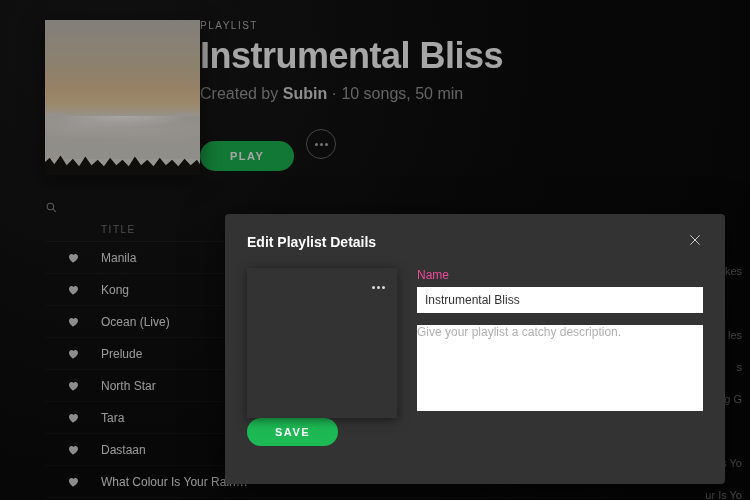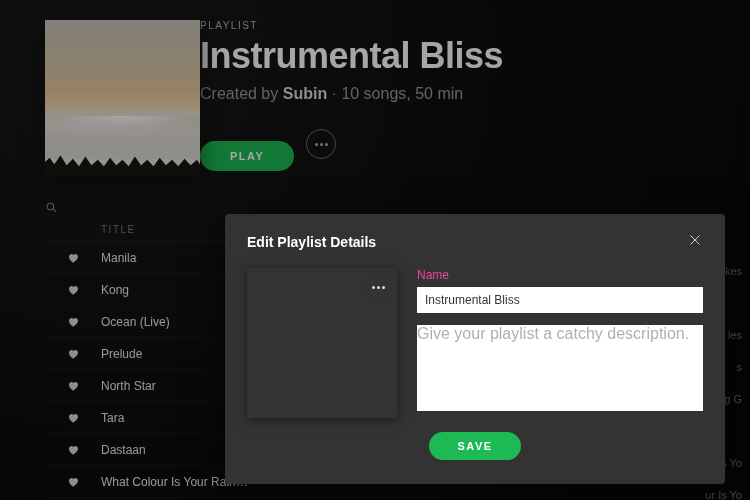--- a/index.html
+++ b/index.html
@@ -38,23 +38,23 @@
   .modal-title{font-size:14px;font-weight:700;}
   .close{cursor:pointer;color:#ccc;}
   .close svg{width:16px;height:16px;stroke:#ccc;stroke-width:1.5;}
   .modal-body{display:flex;gap:20px;}
   .modal-cover{width:150px;height:150px;position:relative;flex:0 0 auto;overflow:hidden;box-shadow:0 2px 10px rgba(0,0,0,.5);}
   .cover-more{position:absolute;top:6px;right:6px;width:26px;height:26px;border-radius:50%;background:#333;display:flex;align-items:center;justify-content:center;cursor:pointer;}
   .cover-more .dots span{background:#ddd;}
   .fields{flex:1;}
   .fld-label{font-size:12px;color:#ec4899;margin-bottom:5px;}
   .fld-input{width:100%;background:#fff;border:none;padding:6px 8px;font-size:12px;color:#333;outline:none;margin-bottom:12px;}
-  .fld-textarea{width:100%;height:86px;background:#fff;border:none;padding:0;font-size:16px;color:#333;outline:none;resize:none;font-family:inherit;}
+  .fld-textarea{width:100%;height:86px;background:#fff;border:none;padding:0;font-size:12px;color:#333;outline:none;resize:none;font-family:inherit;}
   .fld-textarea::placeholder{color:#b0b0b0;}
-  .modal-foot{display:flex;justify-content:center;margin-top:14px;}
+  .modal-foot{display:flex;justify-content:flex-start;}
   .save-btn{background:#1db954;color:#fff;border:none;border-radius:20px;padding:8px 28px;font-size:11px;font-weight:700;letter-spacing:1.5px;cursor:pointer;}
 </style>
 </head>
 <body>
 
 <div class="app">
   <div class="header">
     <div class="cover">
       <div class="sky"></div>
         <div class="clouds"></div>

